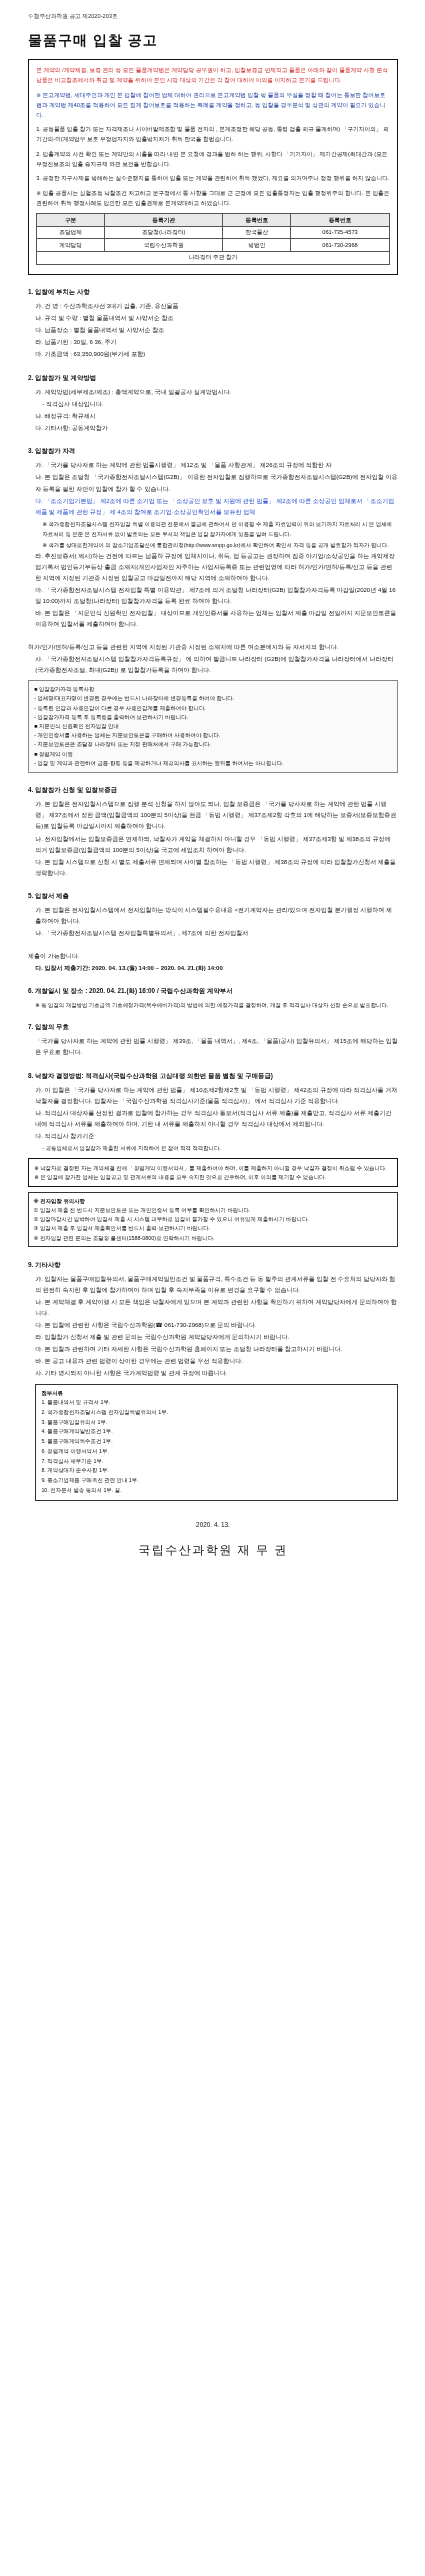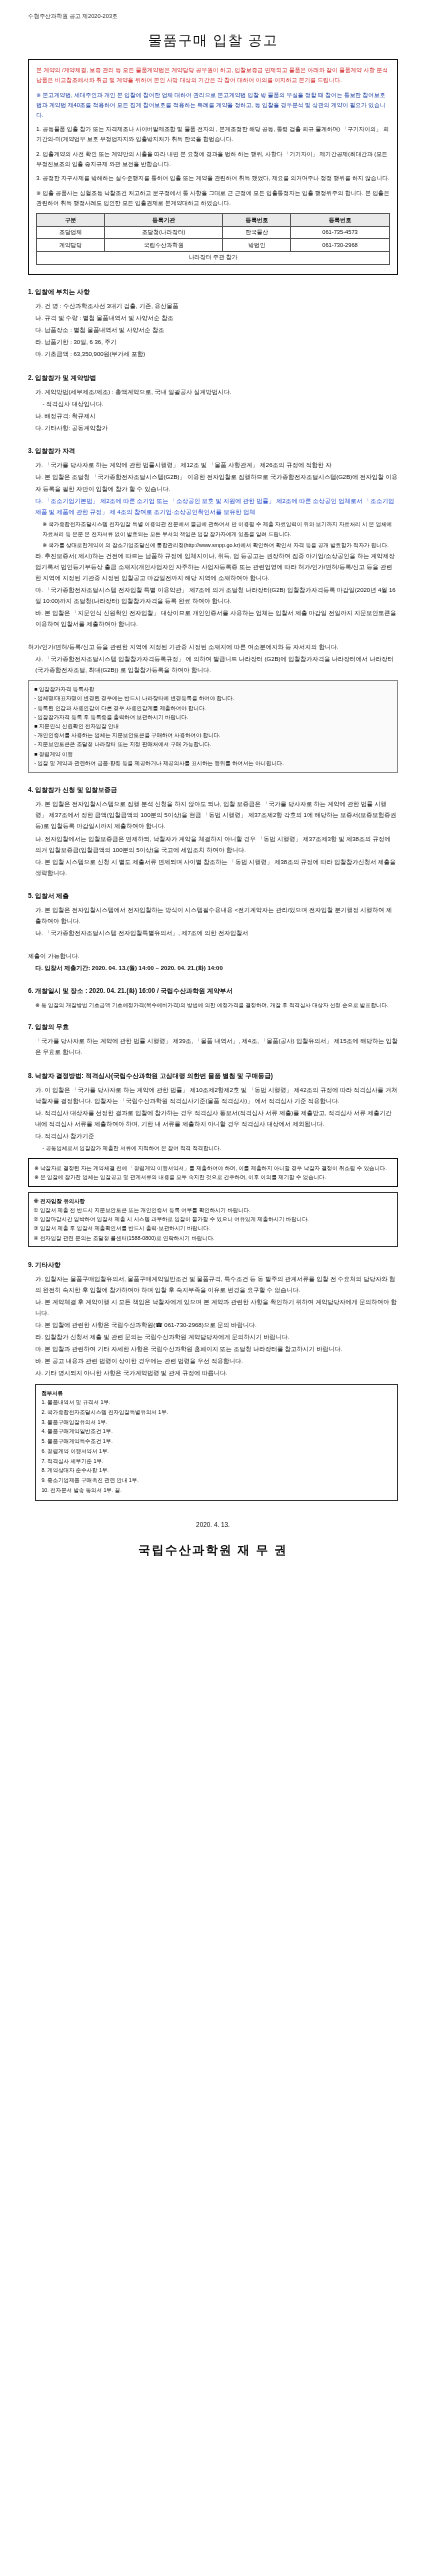--- a/index.html
+++ b/index.html
@@ -1,40 +1,40 @@
 <!DOCTYPE html>
 <html style="font-size:8.2px"><head>
 <meta charset="utf-8">
 <style>
   html,body{margin:0;padding:0;background:#ffffff;}
   body{font-family:"Liberation Sans","DejaVu Sans",sans-serif;color:#111;}
   .page{width:426px;min-height:3611px;margin:0 auto;position:relative;padding:0 0 31px 0;box-sizing:border-box;}
   .inner{width:370px;margin:0 auto;}
   .doc-no{font-size:5.7px;color:#333;padding:13.4px 0 3.1px 0;}
-  .title{text-align:center;font-size:14px;font-weight:normal;letter-spacing:1px;margin:7.2px 0 9.3px 0;}
+  .title{text-align:left;font-size:14px;font-weight:bold;letter-spacing:1px;margin:7.2px 0 9.3px 0;}
   .notice-box{border:0.5px solid #111;padding:6.2px 7.2px;font-size:5.7px;line-height:1.75;}
   .notice-box p{margin:0 0 4.6px 0;}
   .red{color:#d02020;}
   .blue{color:#1b43c8;}
   .navy{color:#14379c;}
   .bold{font-weight:bold;}
   table.tbl{border-collapse:collapse;width:100%;font-size:5.7px;margin:4.1px 0 3.1px 0;}
   table.tbl th,table.tbl td{border:0.5px solid #555;padding:1.5px 2.1px;text-align:center;line-height:1.5;}
   table.tbl th{background:#e9e9e9;font-weight:bold;}
   .sec{margin-top:11.3px;font-size:6px;line-height:1.85;}
   .sec h3{font-size:6.4px;margin:0 0 3.1px 0;font-weight:bold;}
   .lvl1{margin:0 0 1px 0;}
   .lvl2{margin:0 0 1px 7.2px;}
   .lvl3{margin:0 0 1px 14.4px;}
   .small{font-size:5.4px;}
   .grey-box{border:0.5px solid #888;background:#fafafa;padding:4.1px 5.2px;font-size:5.4px;line-height:1.7;margin:4.1px 0;}
   .warn-box{border:0.5px solid #111;padding:4.1px 5.2px;font-size:5.4px;line-height:1.7;margin:5.2px 0;}
   .foot{margin-top:20.6px;text-align:center;}
   .foot .date{font-size:6.4px;margin-bottom:13.4px;}
-  .foot .org{font-size:12px;font-weight:bold;letter-spacing:1.5px;}
+  .foot .org{font-size:12px;font-weight:normal;letter-spacing:1.5px;}
   .box-note{border:0.5px solid #333;padding:3.6px 4.6px;margin:4.1px 0;font-size:5.4px;line-height:1.7;}
   .attach-box{border:0.5px solid #333;padding:4.1px 5.2px;font-size:5.4px;line-height:1.8;margin:4.1px 0 4.1px 7.2px;}
 </style>
 </head>
 <body>
 
 <div class="page">
   <div class="inner">
 
     <div class="doc-no">수협주산과학원 공고 제2020-203호</div>

